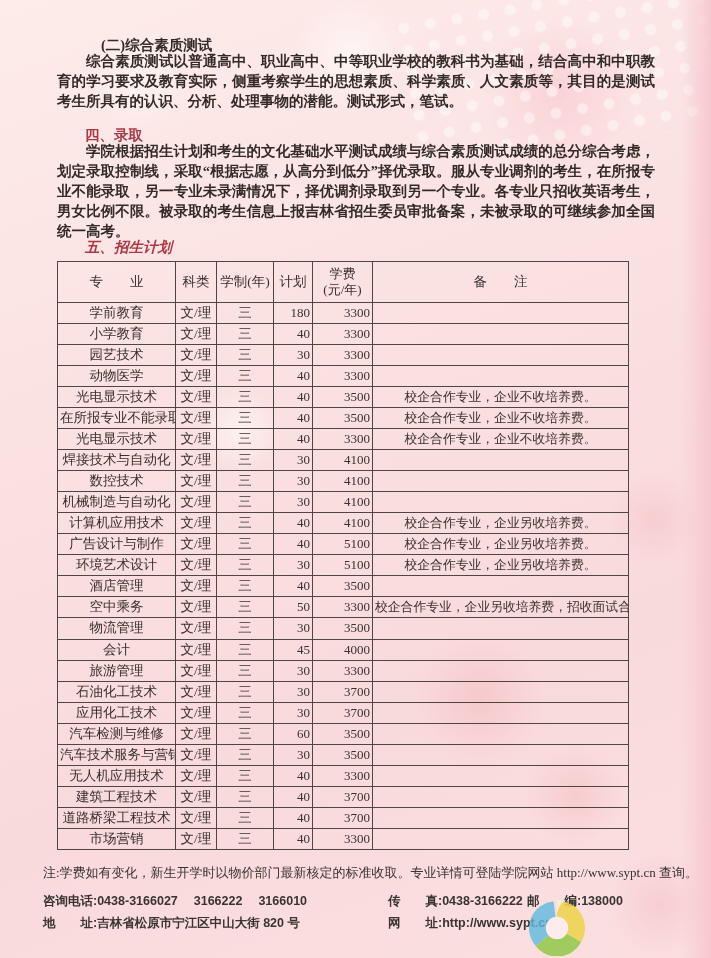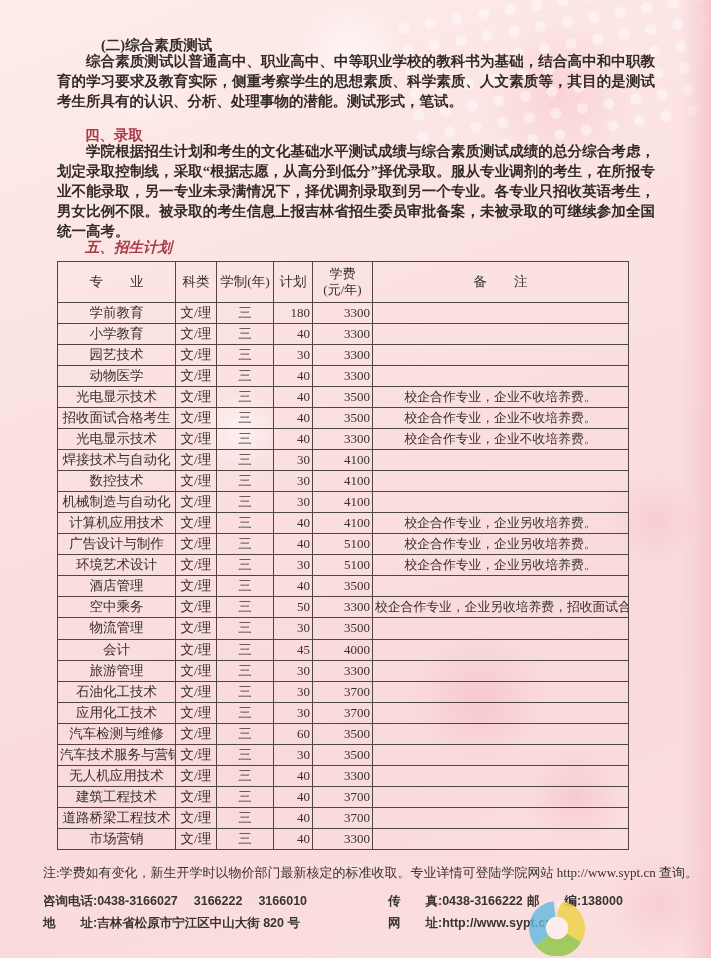--- a/index.html
+++ b/index.html
@@ -162,21 +162,21 @@
         <tr>
           <td class="c-major">光电显示技术</td>
           <td class="c-cat">文/理</td>
           <td class="c-dur">三</td>
           <td class="c-plan">40</td>
           <td class="c-fee">3500</td>
           <td class="c-remark">校企合作专业，企业不收培养费。</td>
         </tr>
 
         <tr>
-          <td class="c-major">招收面试合格考生</td>
+          <td class="c-major">在所报专业不能录取</td>
           <td class="c-cat">文/理</td>
           <td class="c-dur">三</td>
           <td class="c-plan">40</td>
           <td class="c-fee">3500</td>
           <td class="c-remark">校企合作专业，企业不收培养费。</td>
         </tr>
 
         <tr>
           <td class="c-major">光电显示技术</td>
           <td class="c-cat">文/理</td>

